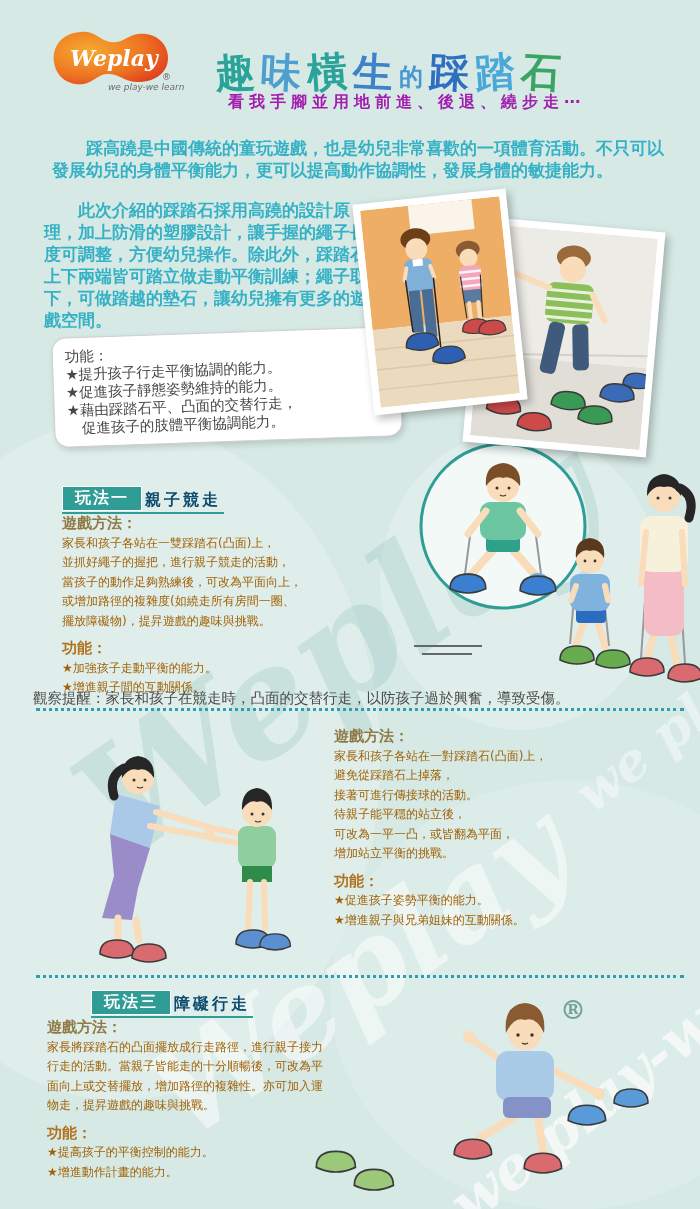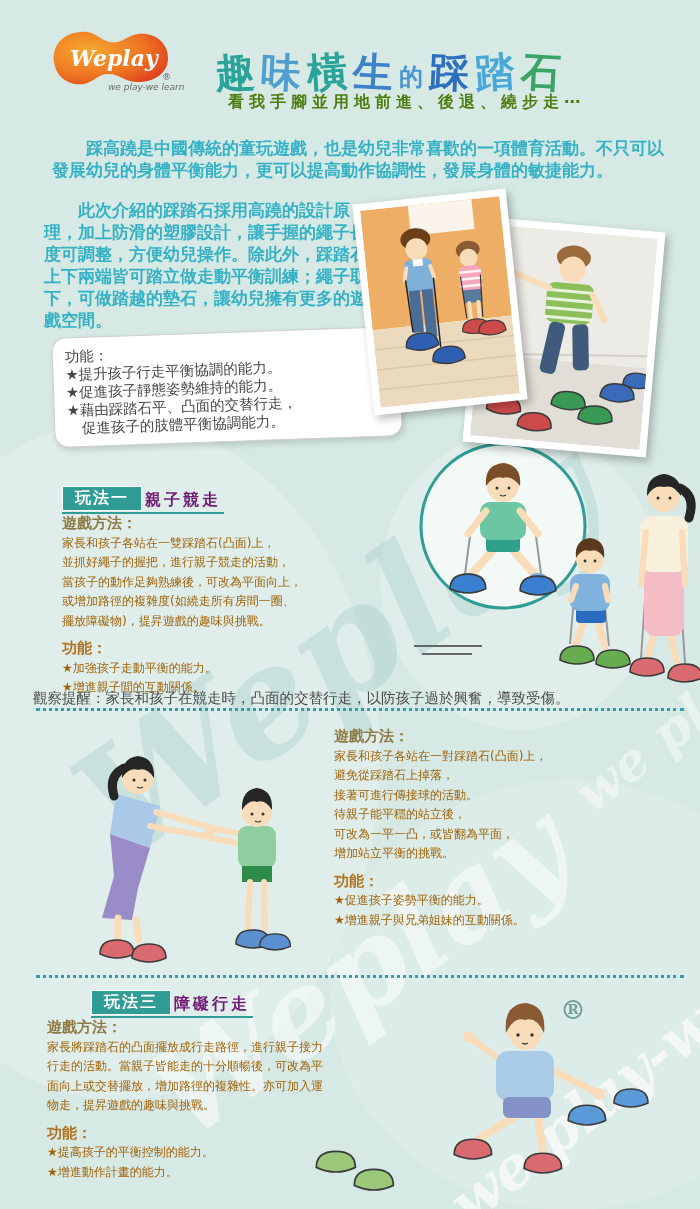--- a/index.html
+++ b/index.html
@@ -35,21 +35,21 @@
 
   
   #features-box{left:53px; top:332px; width:322px; background:#fff; border:1px solid #cfcfcf;
     border-radius:14px; padding:9px 12px; transform:rotate(-2deg);
     box-shadow:2px 3px 6px rgba(0,0,0,.15); font-size:14.5px; line-height:18px; color:#474747;}
 
   
   .sec-head{display:inline-block; border-bottom:2px solid #2f9d96; padding-bottom:1px; white-space:nowrap;}
   .badge{display:inline-block; background:#2f9d96; color:#fff; font-weight:bold; font-size:16px;
     letter-spacing:2px; padding:1px 12px; border:1px solid #fff;}
-  .sec-name{display:inline-block; color:#701a75; font-weight:bold; font-size:16px; letter-spacing:3px; padding:0 3px; vertical-align:bottom;}
+  .sec-name{display:inline-block; color:#0c4a6e; font-weight:bold; font-size:16px; letter-spacing:3px; padding:0 3px; vertical-align:bottom;}
   .lbl{font-weight:bold; font-size:15px; line-height:19.5px;}
   .bline{font-size:12px; line-height:19.5px; color:#a16207;}
   .gap8{height:8px;}
   #sec1{left:62px; top:486px; width:340px;}
   #sec2{left:334px; top:727px; width:360px;}
   #sec3{left:47px; top:990px; width:450px;}
   #sec3 .sec-head{margin-left:44px;}
   #note1{left:33px; top:689px; width:650px; font-size:14.5px; line-height:18px; color:#4a4a4a; white-space:nowrap;}
 
   
@@ -97,21 +97,21 @@
   <div class="abs" id="title">
     <span class="r1" style="color: rgb(42, 163, 152);">趣</span>
     <span class="r2" style="color: rgb(78, 159, 208);">味</span>
     <span class="r1" style="color: rgb(42, 163, 152);">橫</span>
     <span class="r2" style="color: rgb(62, 130, 200);">生</span>
     <span class="t-small" style="color: rgb(69, 150, 210);">的</span>
     <span class="r2" style="color: rgb(47, 111, 192);">踩</span>
     <span class="r1" style="color: rgb(73, 168, 216);">踏</span>
     <span class="r2" style="color: rgb(58, 164, 100);">石</span>
   </div>
-  <div class="abs" id="subtitle" style="color: #4d7c0f;">看我手腳並用地前進、後退、繞步走⋯</div>
+  <div class="abs" id="subtitle" style="color: #a21caf;">看我手腳並用地前進、後退、繞步走⋯</div>
 
   <div class="abs cyan-par" id="p1" style="color: rgb(53, 177, 197);">踩高蹺是中國傳統的童玩遊戲，也是幼兒非常喜歡的一項體育活動。不只可以發展幼兒的身體平衡能力，更可以提高動作協調性，發展身體的敏捷能力。</div>
   <div class="abs cyan-par" id="p2" style="color: rgb(53, 177, 197);">此次介紹的踩踏石採用高蹺的設計原理，加上防滑的塑膠設計，讓手握的繩子長度可調整，方便幼兒操作。除此外，踩踏石上下兩端皆可踏立做走動平衡訓練；繩子取下，可做踏越的墊石，讓幼兒擁有更多的遊戲空間。</div>
 
   <div class="photo" id="photo1">
     <svg width="140" height="198" viewBox="0 0 140 198">
       <rect x="0" y="0" width="140" height="120" fill="#efae66"></rect>
       <rect x="48" y="0" width="64" height="30" fill="#faf4ea"></rect>
       <rect x="0" y="120" width="140" height="78" fill="#ecdabf"></rect>
       <path d="M0,140 H140 M0,160 H140 M0,180 H140" stroke="#dcc7a8" stroke-width="1.5"></path>

